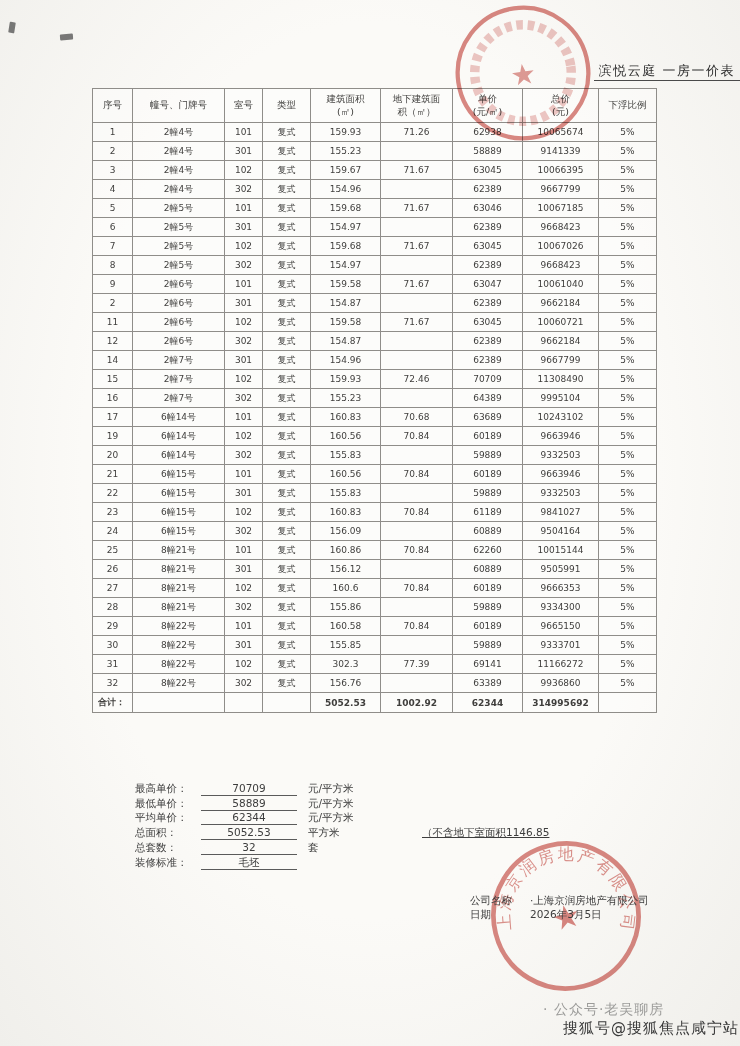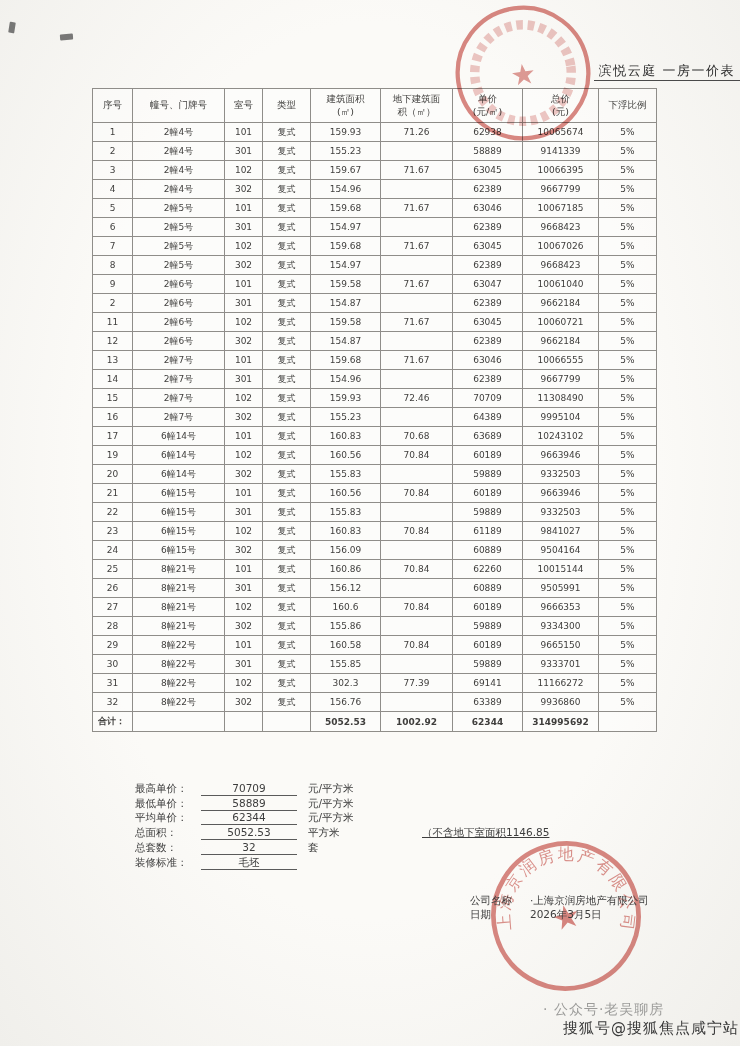--- a/index.html
+++ b/index.html
@@ -223,31 +223,20 @@
         </tr>
         <tr>
           <td>12</td>
           <td>2幢6号</td>
           <td>302</td>
           <td>复式</td>
           <td>154.87</td>
           <td></td>
           <td>62389</td>
           <td>9662184</td>
-          <td>5%</td>
-        </tr>
-        <tr>
-          <td>13</td>
-          <td>2幢7号</td>
-          <td>101</td>
-          <td>复式</td>
-          <td>159.68</td>
-          <td>71.67</td>
-          <td>63046</td>
-          <td>10066555</td>
           <td>5%</td>
         </tr>
         <tr>
           <td>14</td>
           <td>2幢7号</td>
           <td>301</td>
           <td>复式</td>
           <td>154.96</td>
           <td></td>
           <td>62389</td>

